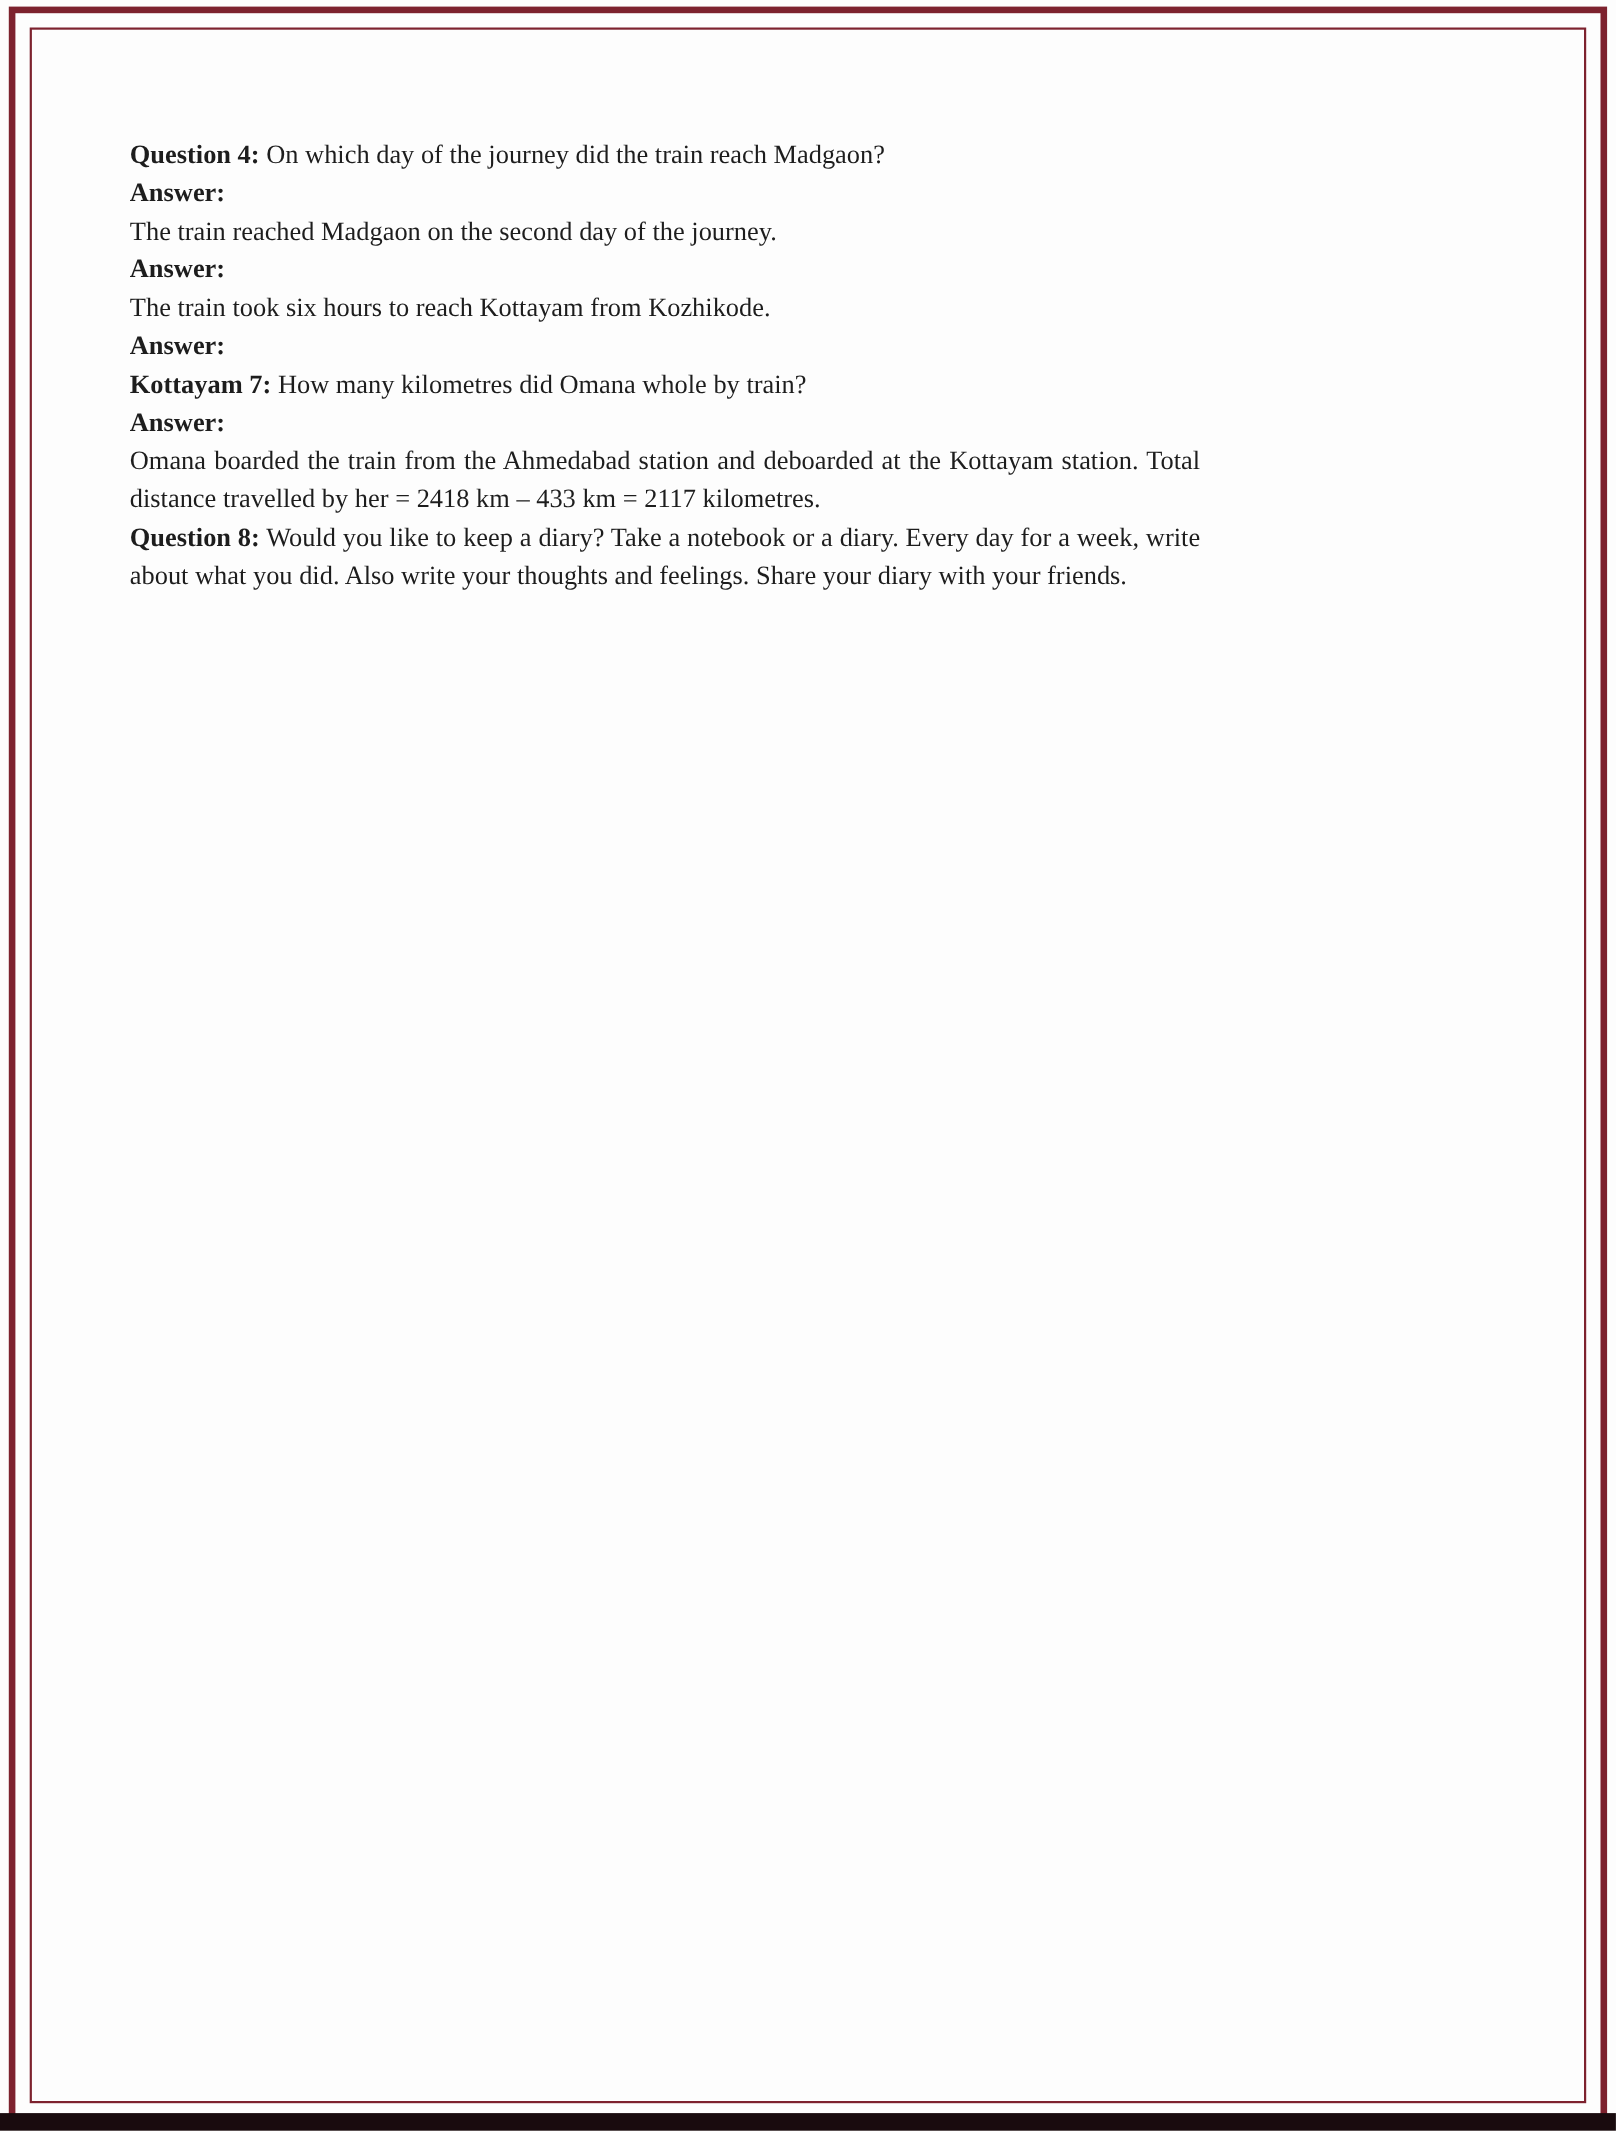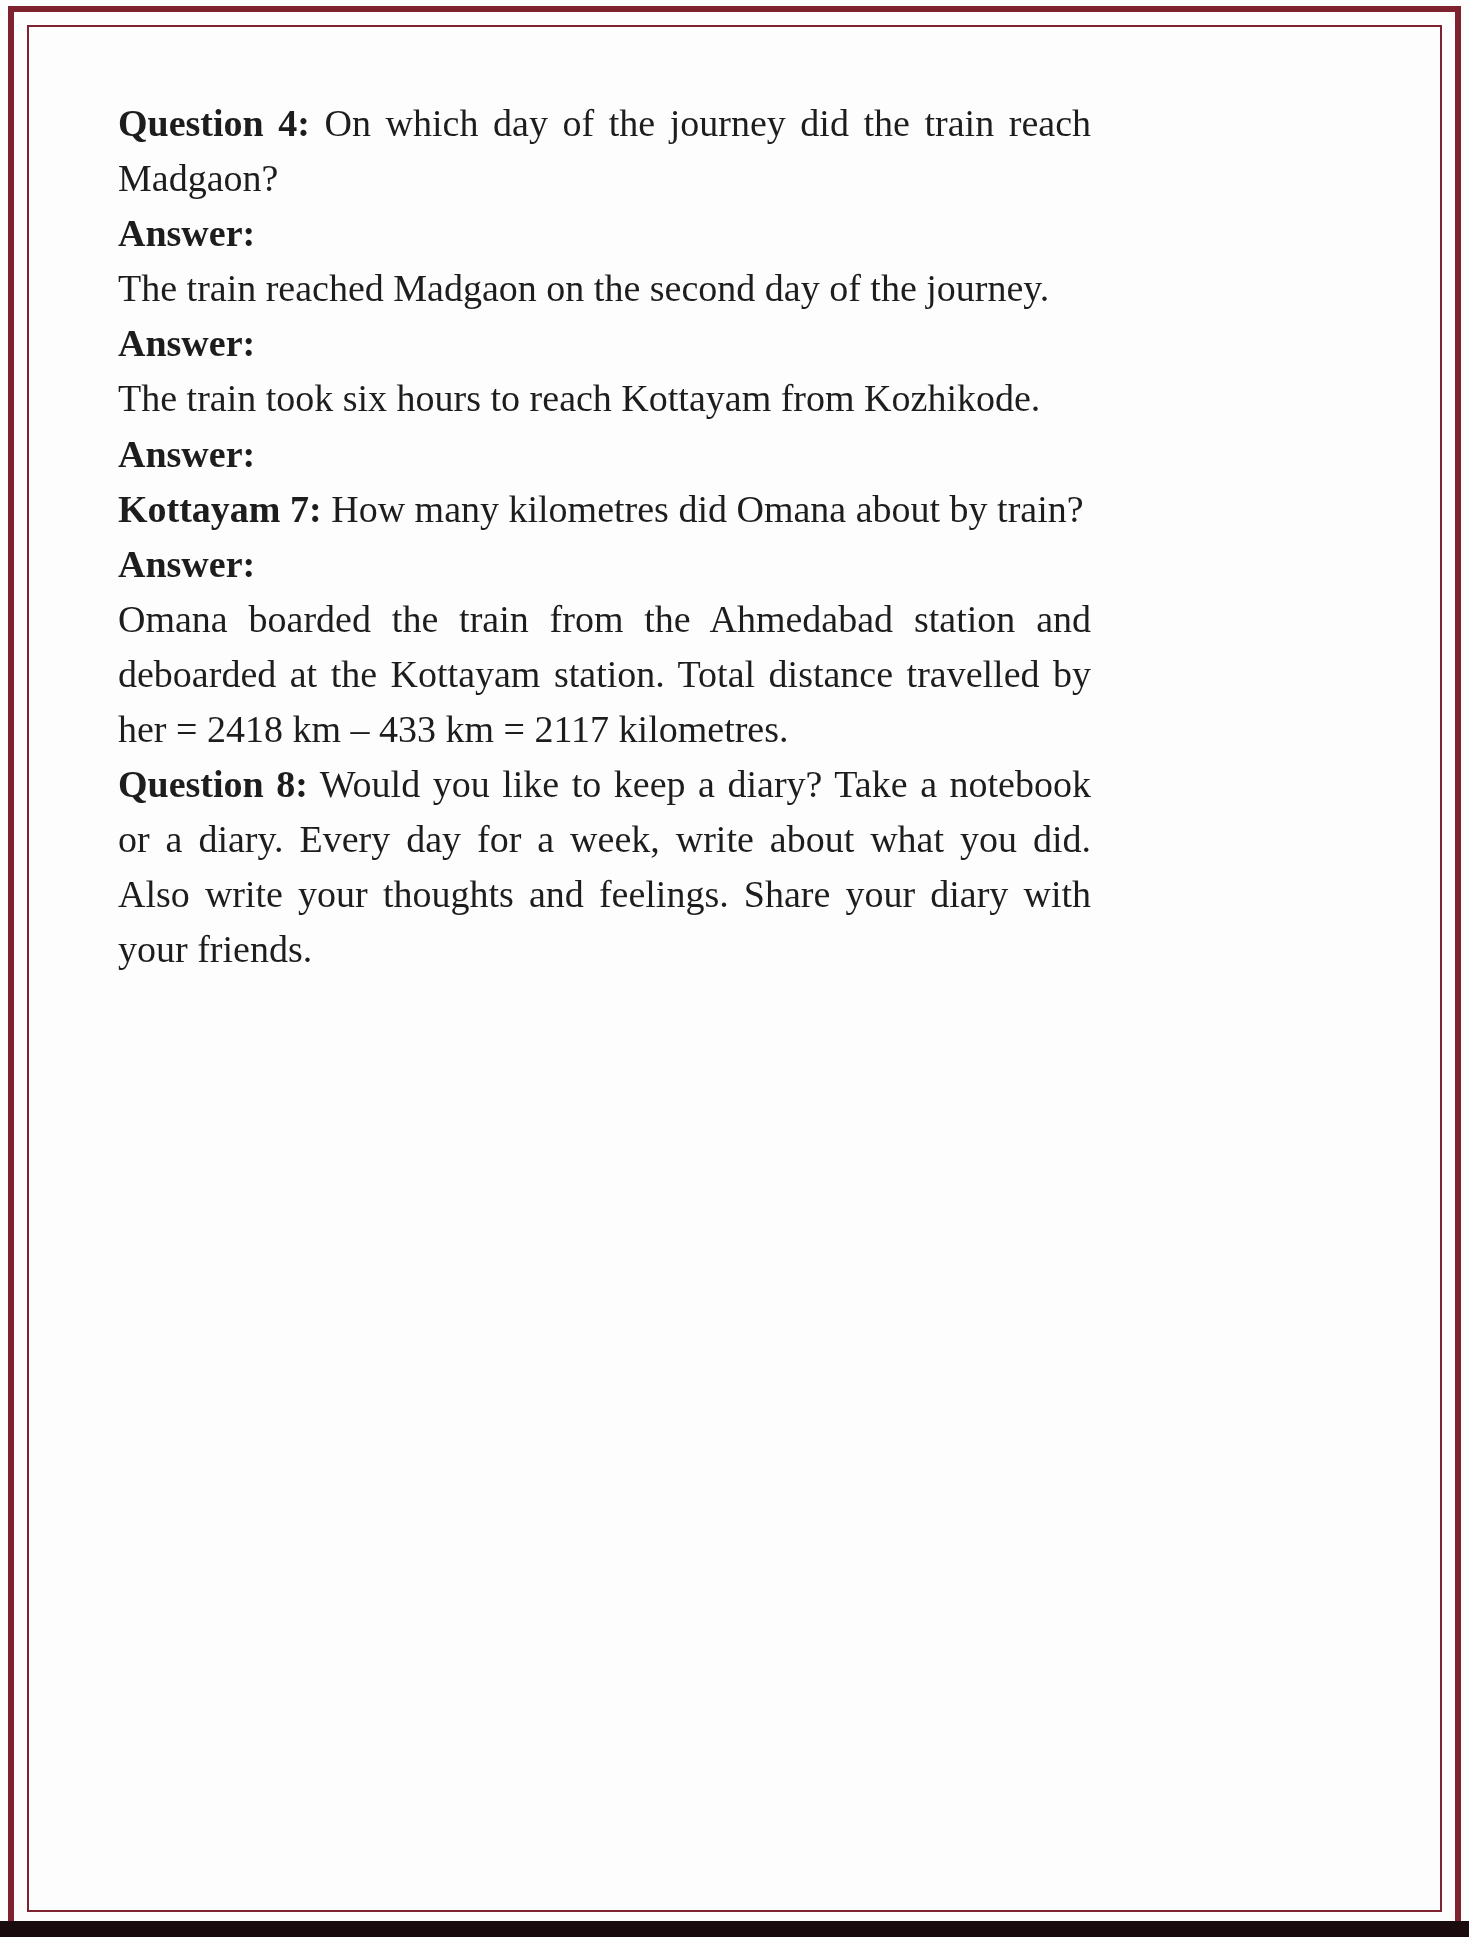--- a/index.html
+++ b/index.html
@@ -29,23 +29,23 @@
   }
   .bottom-band {
     position: absolute;
     left: 0; right: 0; bottom: 0;
     height: 16px;
     background: #190b0e;
   }
   .content {
     position: absolute;
     left: 118px;
-    top: 96px;
+    top: 124px;
     width: 973px;
-    font-size: 38px;
+    font-size: 24px;
     line-height: 1.45;
   }
   .content p { margin: 0; }
   .q {
     text-align: justify;
     margin-bottom: 15px;
   }
   .a-label {
     margin-bottom: 15px;
   }
@@ -83,21 +83,21 @@
 
   <section>
     <p class="a-label">
       <strong>Answer:</strong>
     </p>
   </section>
 
   <section>
     <p class="q">
       <strong>Kottayam 7:</strong>
-      <span>How many kilometres did Omana about by train?</span>
+      <span>How many kilometres did Omana whole by train?</span>
     </p>
     <p class="a-label">
       <strong>Answer:</strong>
     </p>
     <p class="a-text">Omana boarded the train from the Ahmedabad station and deboarded at the Kottayam station. Total distance travelled by her = 2418 km – 433 km = 2117 kilometres.</p>
   </section>
 
   <section>
     <p class="q">
       <strong>Question 8:</strong>

